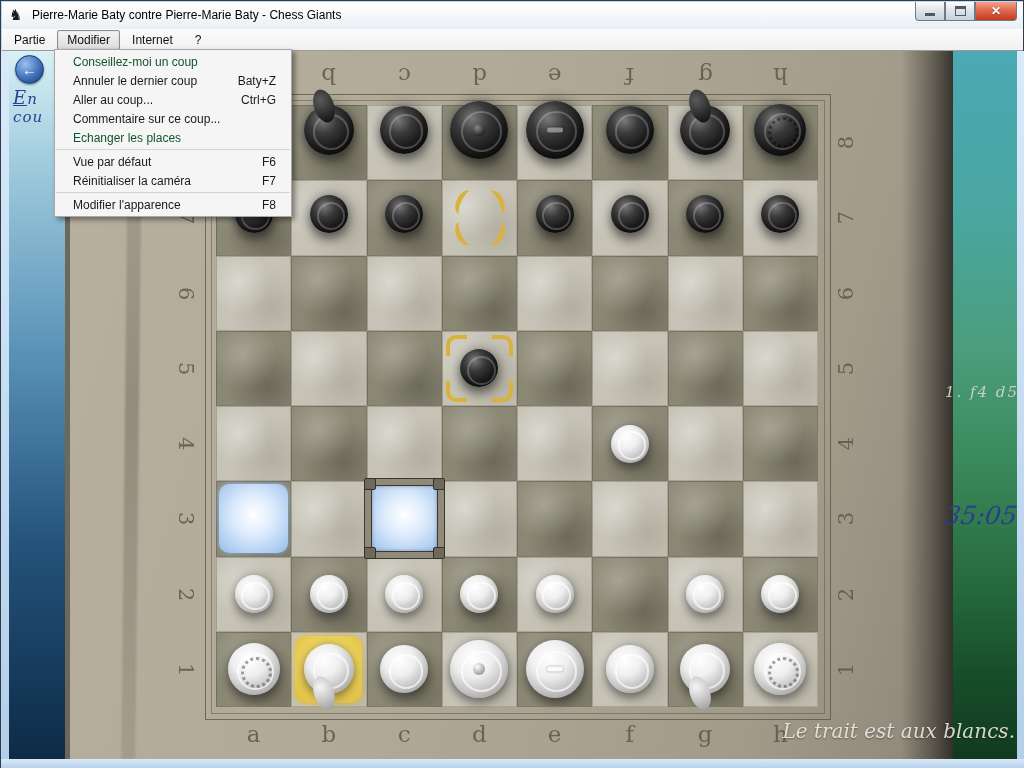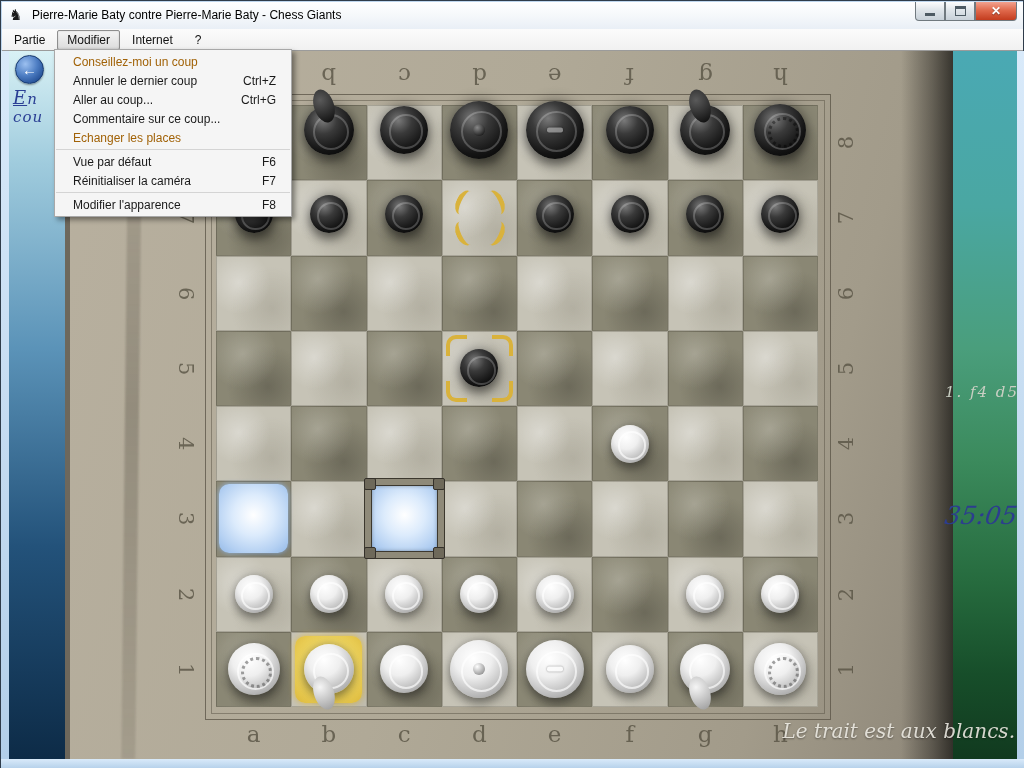--- a/index.html
+++ b/index.html
@@ -114,21 +114,21 @@
   .black.p-queen::after{background:radial-gradient(circle at 35% 30%,#888,#000);}
   .p-king::after{content:"";position:absolute;left:50%;top:50%;width:16px;height:5px;transform:translate(-50%,-50%);
     background:rgba(255,255,255,.55);border-radius:2px;box-shadow:0 0 2px rgba(0,0,0,.5);}
   .black.p-king::after{background:rgba(190,190,190,.6);}
   
   #context-menu{position:absolute;left:53px;top:48px;width:236px;background:#f5f5f5;
     border:1px solid #a8a8a8;box-shadow:3px 3px 5px rgba(0,0,0,.4);padding:2px 0;z-index:100;font-size:12px;}
   .menu-item{height:19px;display:flex;align-items:center;color:#1a1a1a;}
   .menu-item .lbl{padding-left:18px;flex:1;white-space:nowrap;}
   .menu-item .sc{padding-right:15px;white-space:nowrap;}
-  .menu-item.disabled{color:#a16207;justify-content:flex-end;}
+  .menu-item.disabled{color:#14532d;justify-content:flex-end;}
   .menu-item.highlighted{background:#2e95ec;color:#fff;}
   .menu-sep{height:1px;background:#d4d4d4;margin:2px 1px;}
   
   .glass{position:absolute;background:linear-gradient(180deg,#d9eafa,#b3cfe9);}
 </style>
 </head>
 <body>
 
 <div id="window">
 
@@ -334,21 +334,21 @@
     <div id="turn-text">Le trait est aux blancs.</div>
   </div>
 
   <div id="context-menu">
       <div class="menu-item disabled">
         <span class="lbl">Conseillez-moi un coup</span>
         <span class="sc"></span>
       </div>
       <div class="menu-item">
         <span class="lbl">Annuler le dernier coup</span>
-        <span class="sc">Ctrl+Z</span>
+        <span class="sc">Baty+Z</span>
       </div>
       <div class="menu-item">
         <span class="lbl">Aller au coup...</span>
         <span class="sc">Ctrl+G</span>
       </div>
       <div class="menu-item">
         <span class="lbl">Commentaire sur ce coup...</span>
         <span class="sc"></span>
       </div>
       <div class="menu-item disabled">

